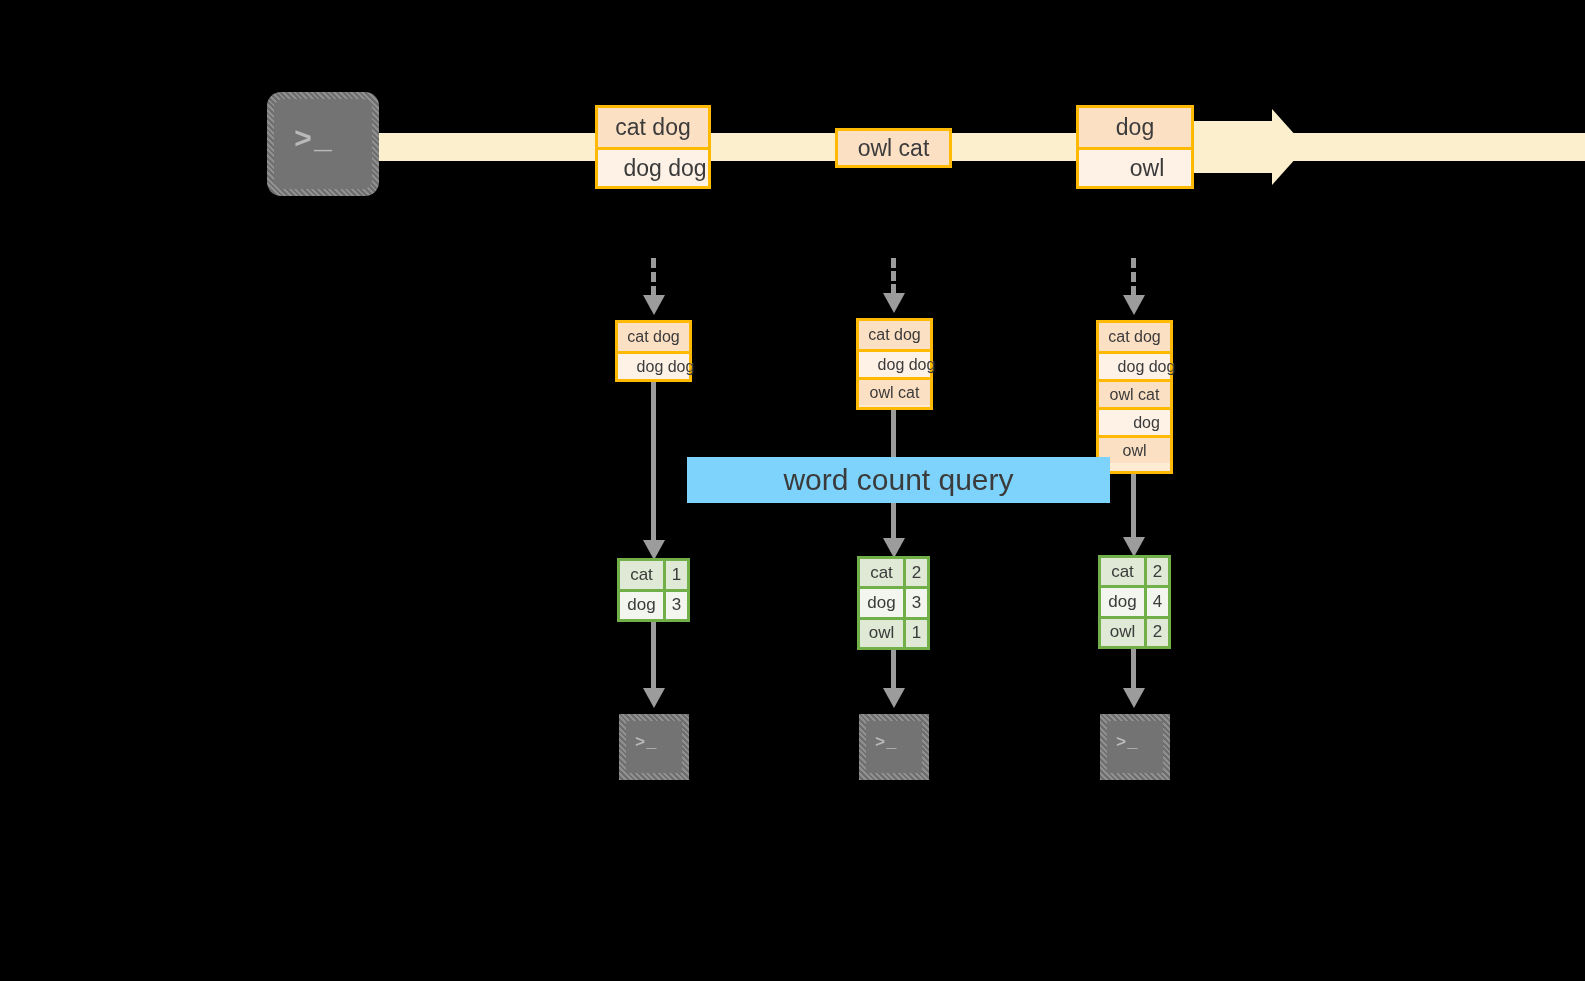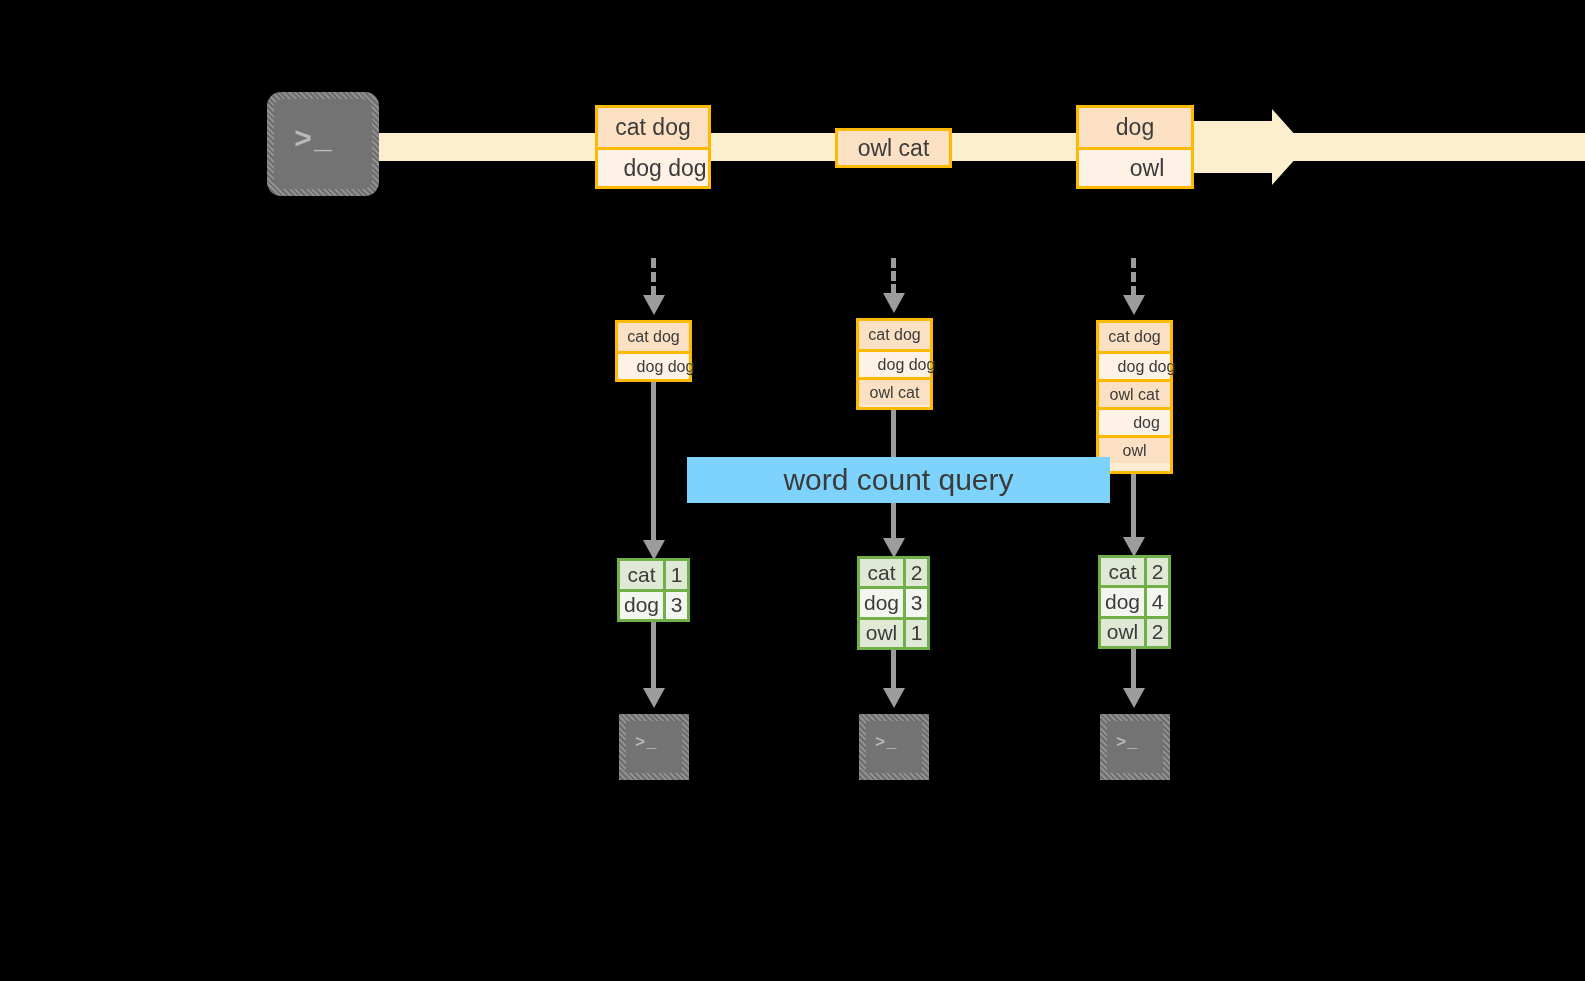--- a/index.html
+++ b/index.html
@@ -82,21 +82,21 @@
     flex:1 1 auto;
     box-sizing:border-box;
   }
   .grow.sep{border-top:3px solid #71B048;}
   .gcell{
     box-sizing:border-box;
     display:flex;
     align-items:center;
     justify-content:center;
     color:#3b3b3b;
-    font-size:21px;
+    font-size:17px;
   }
   .gcell.key{width:45px;}
   .gcell.val{width:25px;border-left:3px solid #71B048;}
   .grow.dark .gcell{background:#DFE9D5;}
   .grow.light .gcell{background:#F2F6EE;}
 
   
   .vline{
     position:absolute;
     width:5px;

